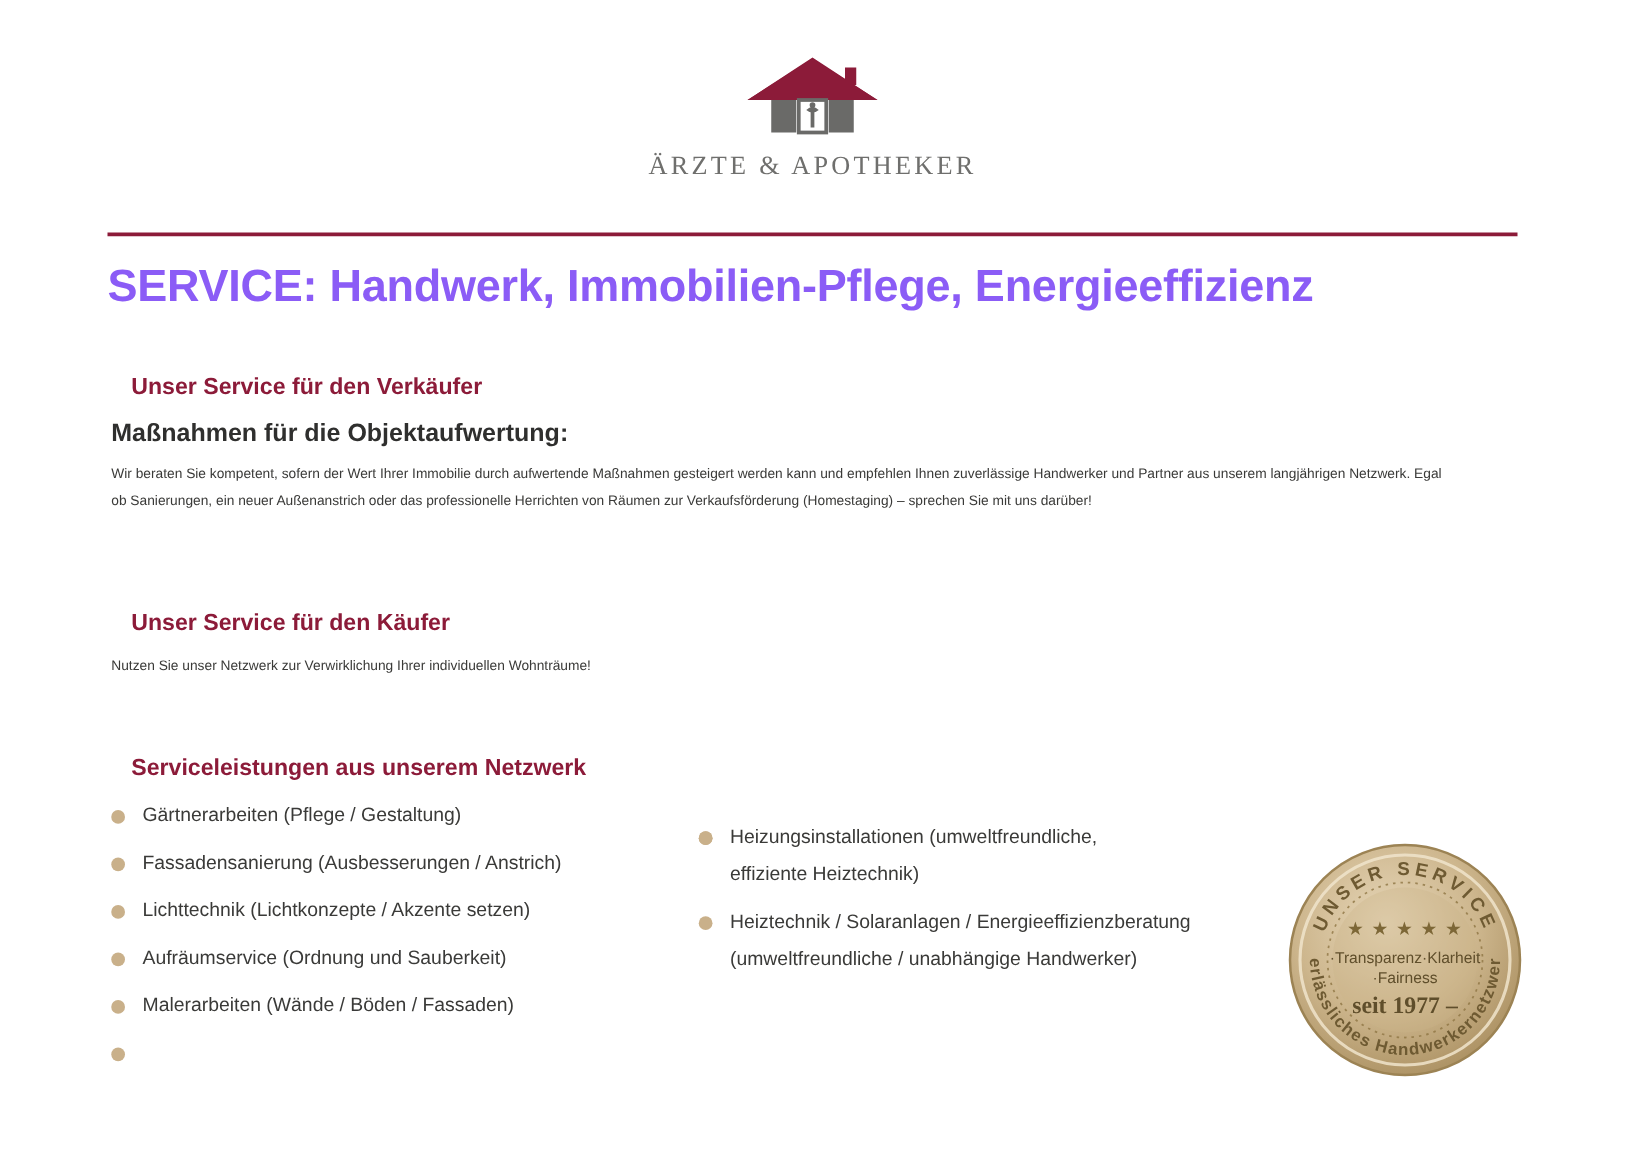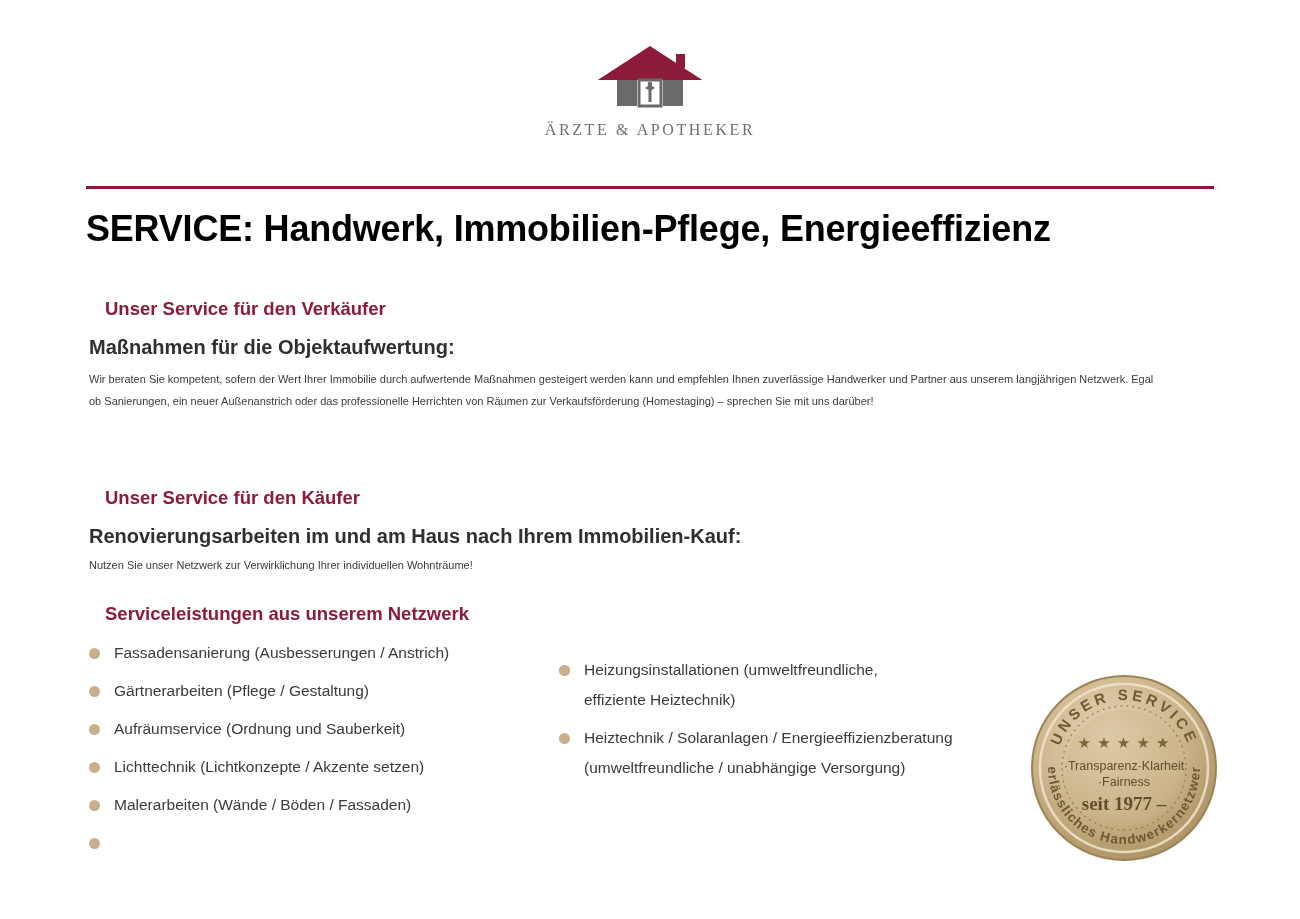--- a/index.html
+++ b/index.html
@@ -39,41 +39,41 @@
   }
   .logo-mark svg { display: block; }
   .logo-text {
     margin-top: 10px;
     text-align: center;
     font-family: "Liberation Serif", serif;
     color: #6f6f6d;
     letter-spacing: 2.6px;
     line-height: 1.22;
   }
-  .logo-line1 { font-size: 16px; }
+  .logo-line1 { font-size: 21px; }
   .logo-line2 { font-size: 19px; }
   .logo-line2 sup { font-size: 10px; vertical-align: super; letter-spacing: 0; }
 
   
   .divider {
     position: absolute;
     left: 86px;
     right: 86px;
     top: 186px;
     height: 3px;
     background: #8c1b39;
   }
   .page-title {
     position: absolute;
     left: 86px;
     right: 60px;
     top: 208px;
     font-size: 36px;
     font-weight: bold;
-    color: #000000;
+    color: #8b5cf6;
     letter-spacing: -0.2px;
   }
 
   
   .content {
     position: absolute;
     left: 89px;
     right: 60px;
     top: 282px;
   }
@@ -182,44 +182,43 @@
   <div class="content">
 
     <div class="block-verkaeufer">
       <h2 class="section-heading">Unser Service für den Verkäufer</h2>
       <p class="sub-heading">Maßnahmen für die Objektaufwertung:</p>
       <p class="body-text">Wir beraten Sie kompetent, sofern der Wert Ihrer Immobilie durch aufwertende Maßnahmen gesteigert werden kann und empfehlen Ihnen zuverlässige Handwerker und Partner aus unserem langjährigen Netzwerk. Egal ob Sanierungen, ein neuer Außenanstrich oder das professionelle Herrichten von Räumen zur Verkaufsförderung (Homestaging) – sprechen Sie mit uns darüber!</p>
     </div>
 
     <div class="block-kaeufer">
       <h2 class="section-heading">Unser Service für den Käufer</h2>
-      <p class="sub-heading">Renovierungsarbeiten im und am Haus nach Ihrem Immobilien-Kauf:</p>
       <p class="body-text tight">Nutzen Sie unser Netzwerk zur Verwirklichung Ihrer individuellen Wohnträume!</p>
     </div>
 
     <div class="block-network">
       <h2 class="section-heading">Serviceleistungen aus unserem Netzwerk</h2>
       <div class="list-columns">
         <div class="col-left">
           <ul class="svc">
             <li>
               <span class="bullet"></span>
+              <span>Gärtnerarbeiten (Pflege / Gestaltung)</span>
+            </li>
+            <li>
+              <span class="bullet"></span>
               <span>Fassadensanierung (Ausbesserungen / Anstrich)</span>
             </li>
             <li>
               <span class="bullet"></span>
-              <span>Gärtnerarbeiten (Pflege / Gestaltung)</span>
+              <span>Lichttechnik (Lichtkonzepte / Akzente setzen)</span>
             </li>
             <li>
               <span class="bullet"></span>
               <span>Aufräumservice (Ordnung und Sauberkeit)</span>
-            </li>
-            <li>
-              <span class="bullet"></span>
-              <span>Lichttechnik (Lichtkonzepte / Akzente setzen)</span>
             </li>
             <li>
               <span class="bullet"></span>
               <span>Malerarbeiten (Wände / Böden / Fassaden)</span>
             </li>
             <li>
               <span class="bullet"></span>
             </li>
           </ul>
         </div>
@@ -229,21 +228,21 @@
               <span class="bullet"></span>
             </li>
             <li>
               <span class="bullet"></span>
               <span>Heizungsinstallationen (umweltfreundliche,</span>
               <span class="l2">effiziente Heiztechnik)</span>
             </li>
             <li>
               <span class="bullet"></span>
               <span>Heiztechnik / Solaranlagen / Energieeffizienzberatung</span>
-              <span class="l2">(umweltfreundliche / unabhängige Versorgung)</span>
+              <span class="l2">(umweltfreundliche / unabhängige Handwerker)</span>
             </li>
           </ul>
         </div>
       </div>
     </div>
 
   </div>
 
   <div class="seal">
     <svg viewBox="0 0 196 196" width="196" height="196" aria-hidden="true">

